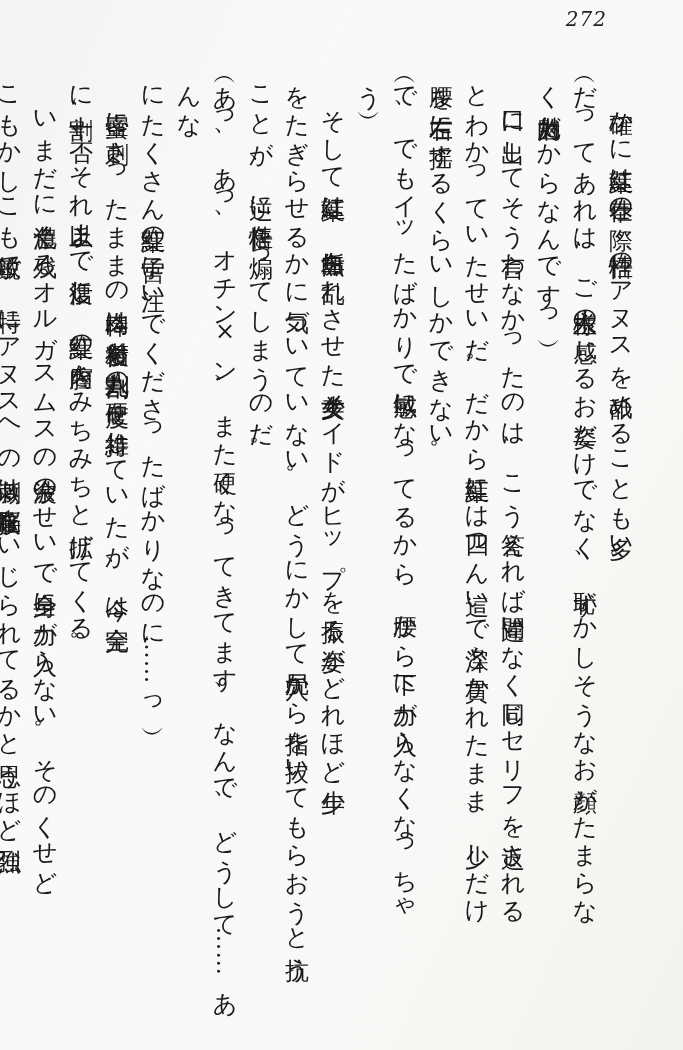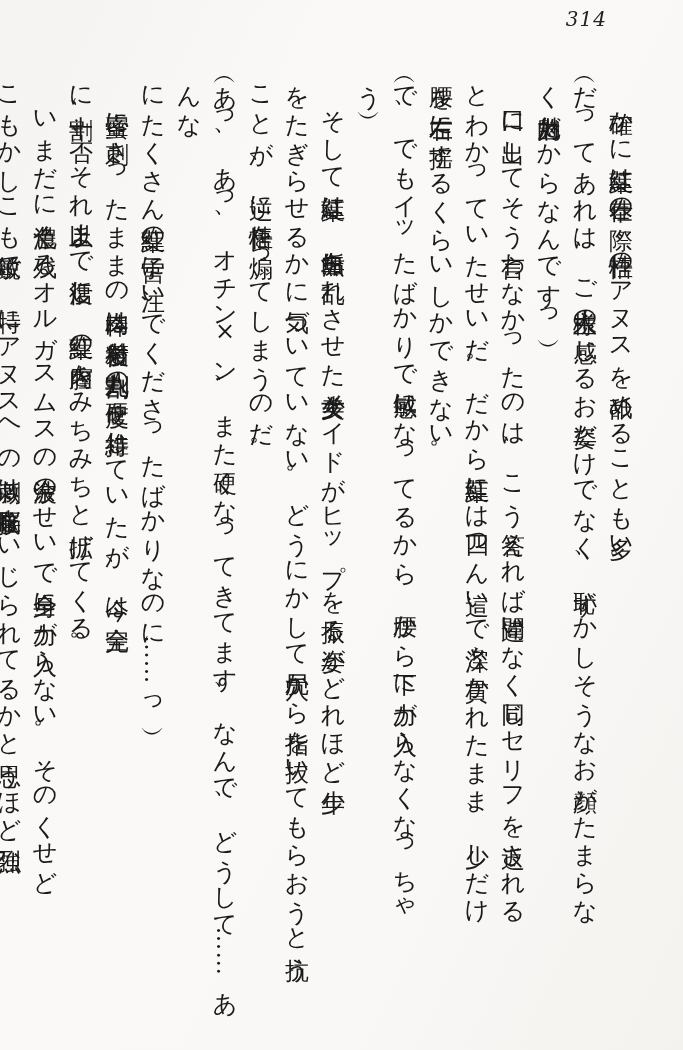--- a/index.html
+++ b/index.html
@@ -47,21 +47,21 @@
   }
   .text-line.indent {
     padding-top: 25px;
     height: 915px;
   }
 </style>
 </head>
 <body>
 
 <div class="page">
-  <div class="page-number">314</div>
+  <div class="page-number">272</div>
   <div class="text-area" id="text-area">
       <div class="text-line indent">確かに紅葉は奉仕の際、桂悟のアヌスを舐めることも多い。</div>
       <div class="text-line">（だってあれは、ご主人様の感じるお姿だけでなく、恥ずかしそうなお顔がたまらな</div>
       <div class="text-line">く魅力的だからなんですっ）</div>
       <div class="text-line indent">口に出してそう言わなかったのは、こう答えれば間違いなく同じセリフを返される</div>
       <div class="text-line">とわかっていたせいだ。だから紅葉には四つん這いで深々と貫かれたまま、少しだけ</div>
       <div class="text-line">腰を左右に揺するくらいしかできない。</div>
       <div class="text-line">（で、でもイッたばかりで敏感になってるから、腰から下に力が入らなくなっちゃ</div>
       <div class="text-line">う）</div>
       <div class="text-line indent">そして紅葉は、白無垢を乱れさせた美少女メイドがヒップを振る姿がどれほど少年</div>

